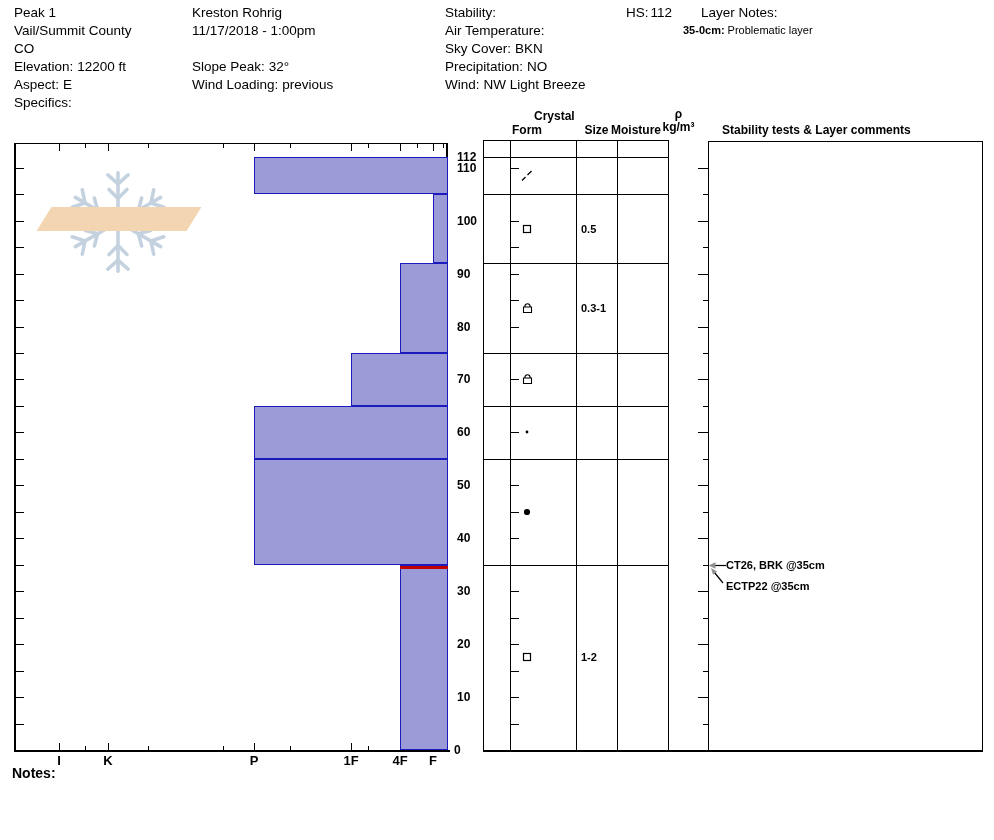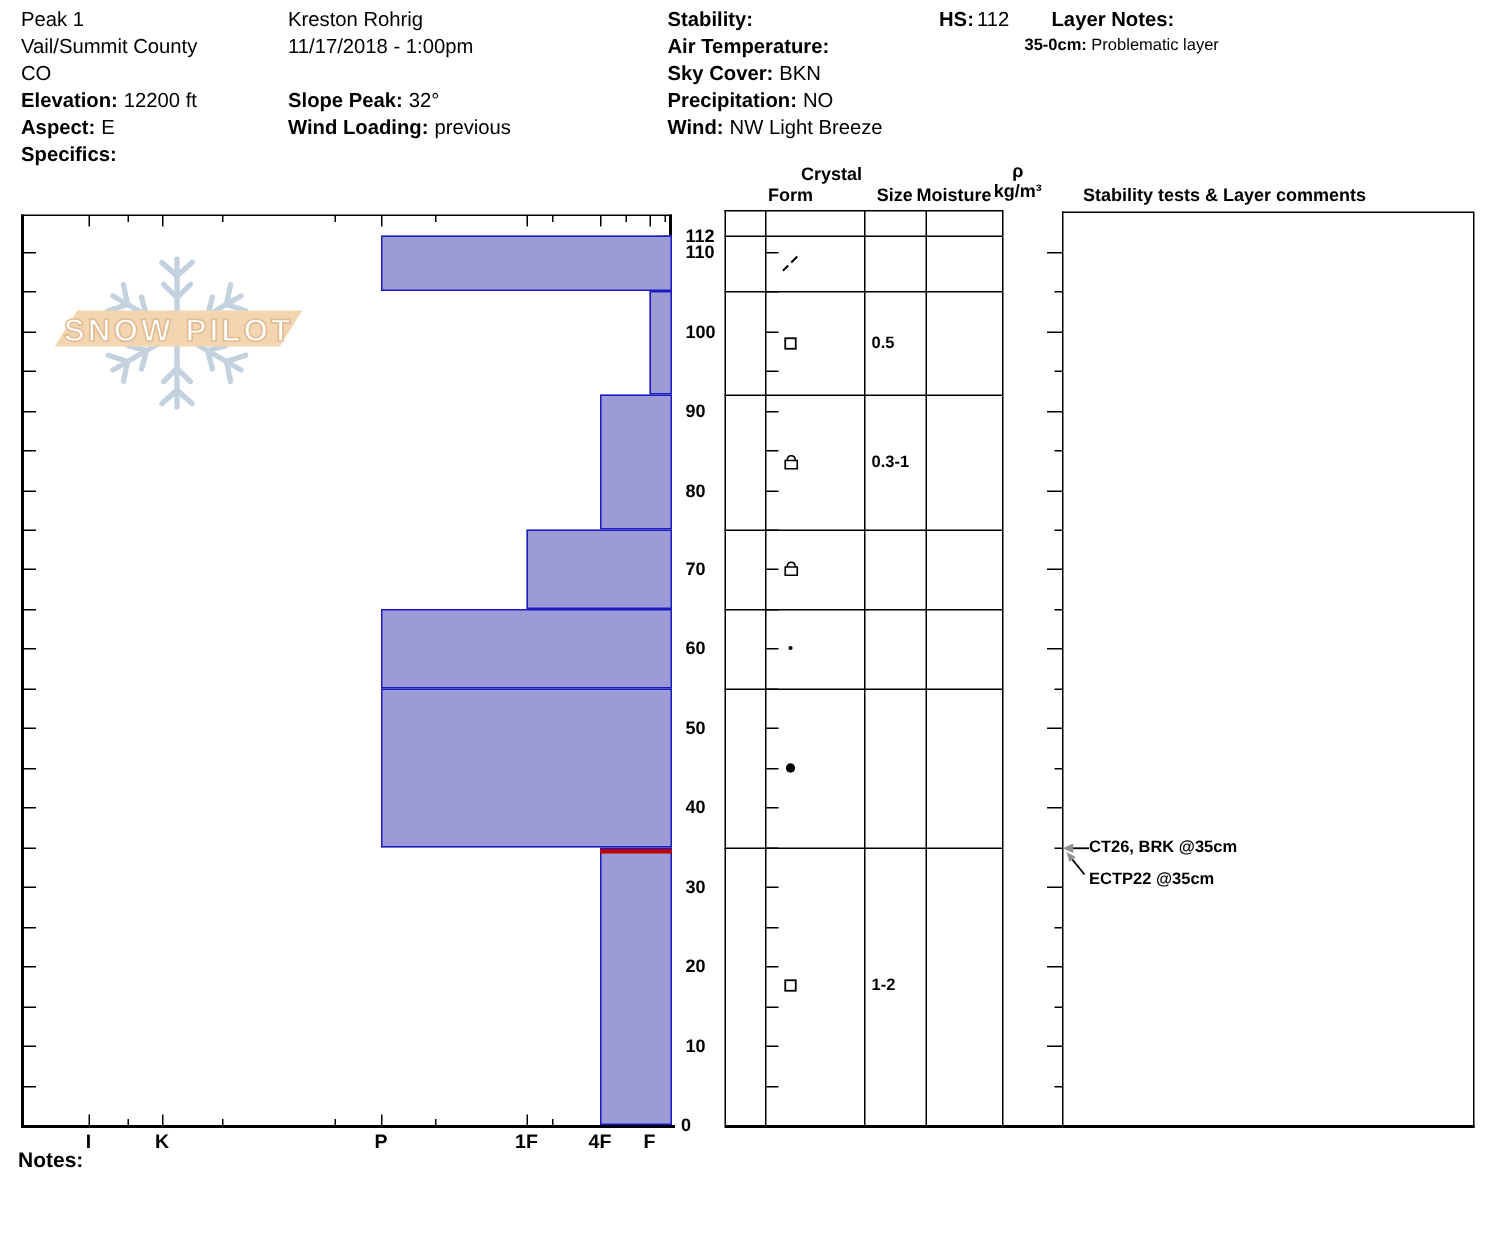--- a/index.html
+++ b/index.html
@@ -1,20 +1,20 @@
 <!DOCTYPE html>
 <html><head>
 <meta charset="utf-8">
 <style>
   html,body{margin:0;padding:0;background:#fff;}
   .page{position:relative;width:994px;height:840px;background:#fff;
         font-family:"Liberation Sans",sans-serif;color:#000;overflow:hidden;}
   .abs{position:absolute;white-space:nowrap;}
   .hl{position:absolute;font-size:13.5px;line-height:18px;white-space:nowrap;}
-  .hl b{font-weight:bold;margin-right:4px;}
+  .hl b{font-weight:normal;margin-right:4px;}
   .ln{position:absolute;background:#000;}
   .tick{position:absolute;background:#000;}
   .bar{position:absolute;background:#9b9bd8;border:1px solid #1c1cbe;box-sizing:border-box;}
   .dlabel{position:absolute;font-size:12px;font-weight:bold;line-height:14px;}
   .xlabel{position:absolute;font-size:13px;font-weight:bold;text-align:center;width:30px;line-height:14px;}
   .thead{position:absolute;font-size:12px;font-weight:bold;line-height:13px;white-space:nowrap;text-align:right;}
   .sizeval{position:absolute;font-size:11px;font-weight:bold;line-height:14px;}
   .testtxt{position:absolute;font-size:11px;font-weight:bold;line-height:13px;white-space:nowrap;}
   .note2{position:absolute;font-size:11px;line-height:13px;white-space:nowrap;}
   .note2 b{font-weight:bold;margin-right:3px;}
@@ -71,21 +71,20 @@
           <line x1="50" y1="50" x2="50" y2="6"></line>
           <path d="M50 16 L41 8 M50 16 L59 8 M50 29 L42 21 M50 29 L58 21"></path>
         </g>
       <g transform="rotate(300 50 50)">
           <line x1="50" y1="50" x2="50" y2="6"></line>
           <path d="M50 16 L41 8 M50 16 L59 8 M50 29 L42 21 M50 29 L58 21"></path>
         </g>
     </g>
   </svg>
   <div class="banner" style="left:44px;top:207px;width:150px;height:24px"></div>
-  <div class="wmtext" style="left:42px;top:209px;width:154px">SNOW PILOT</div>
 
   <div class="thead" style="left:534px;top:110px;width:60px;text-align:left">Crystal</div>
   <div class="thead" style="left:512px;top:124px">Form</div>
   <div class="thead" style="left:576px;top:124px;width:41px;text-align:center">Size</div>
   <div class="thead" style="left:611px;top:124px">Moisture</div>
   <div class="thead" style="left:658px;top:108px;width:41px;text-align:center">ρ</div>
   <div class="thead" style="left:656px;top:121px;width:45px;text-align:center">kg/m³</div>
   <div class="thead" style="left:722px;top:124px">Stability tests &amp; Layer comments</div>
 
   <div class="testtxt" id="test0" style="left: 726px; top: 559px;">CT26, BRK @35cm</div>

